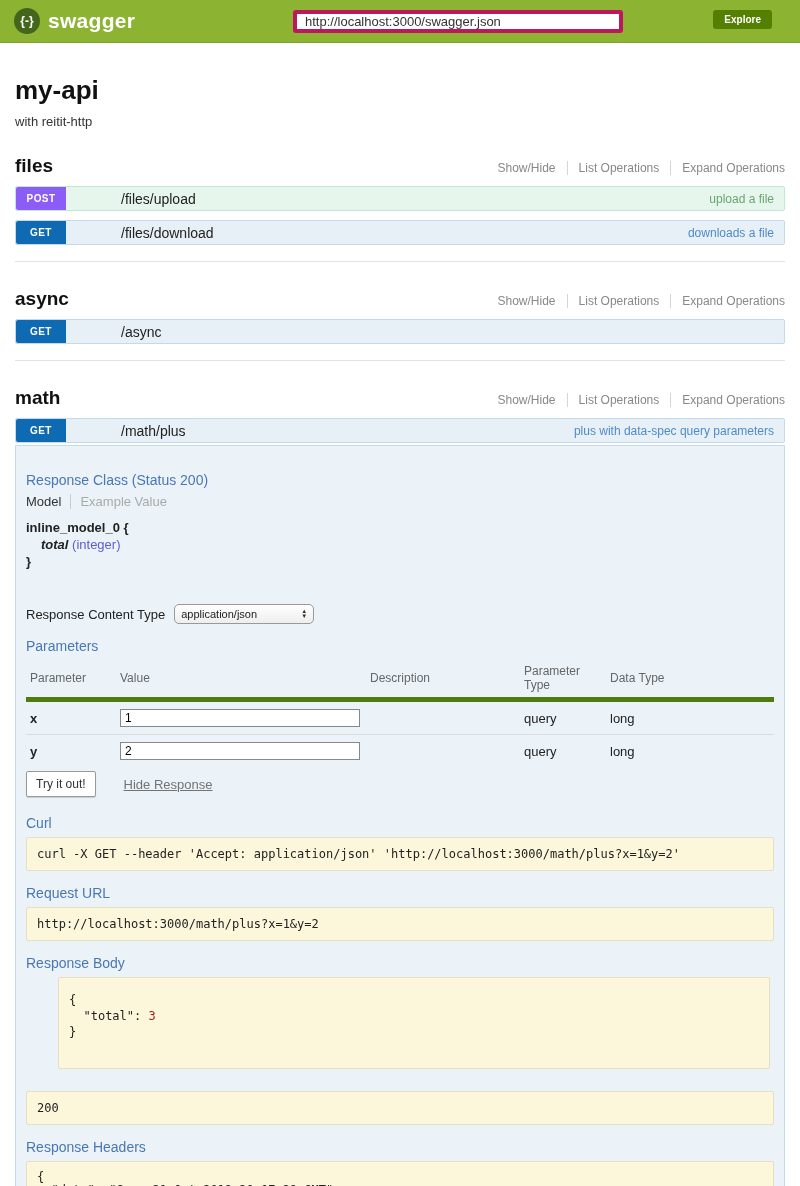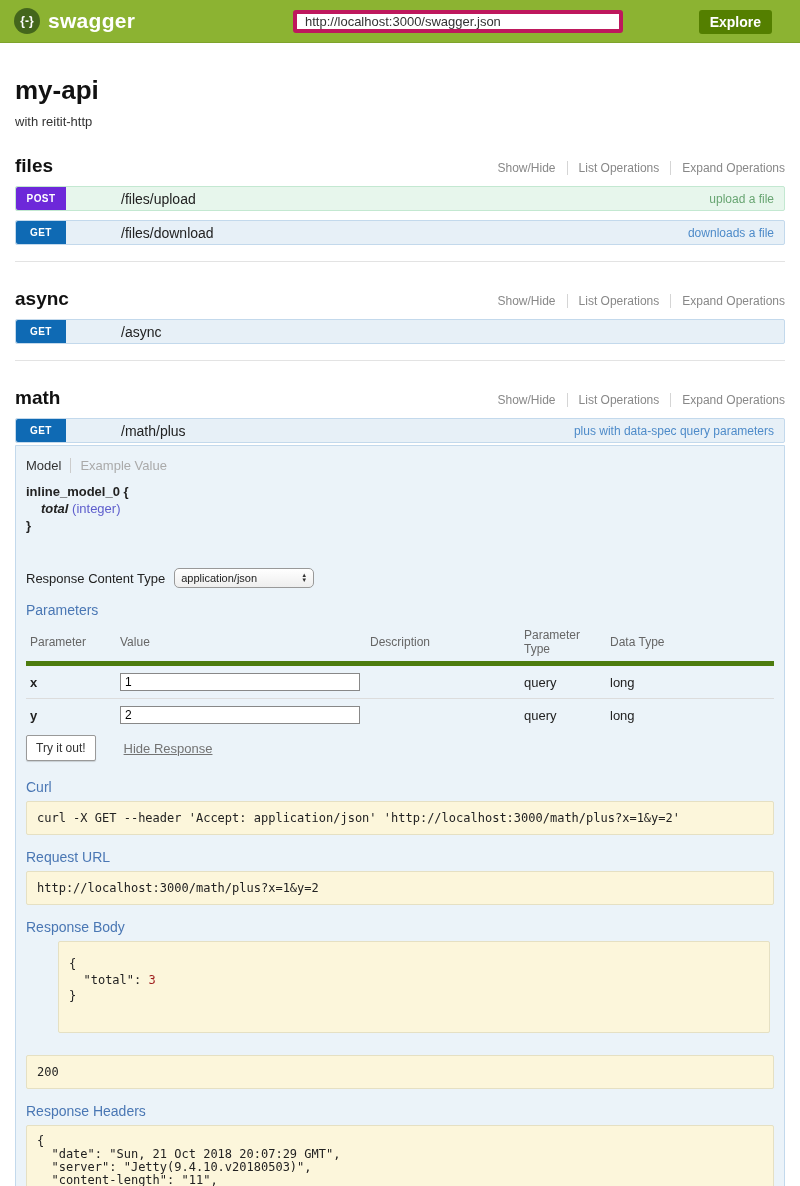--- a/index.html
+++ b/index.html
@@ -8,21 +8,21 @@
 
   
   .topbar { position: relative; height: 43px; background: #8cb332; border-bottom: 1px solid #7ea32b; }
   .logo { position: absolute; left: 14px; top: 8px; display: flex; align-items: center; gap: 8px; }
   .logo-circle { width: 26px; height: 26px; border-radius: 50%; background: #44661c; color: #fff;
                  font-size: 12px; font-weight: bold; display: flex; align-items: center; justify-content: center; }
   .brand { color: #fff; font-size: 21px; font-weight: bold; letter-spacing: 0.3px; }
   .url-input { position: absolute; left: 293px; top: 10px; width: 330px; height: 23px;
                border: 4px solid #be185d; border-radius: 3px; font-size: 13px; padding: 0 8px; color: #333; }
   .explore-btn { position: absolute; right: 28px; top: 10px; background: #547f00; color: #fff; border: none;
-                 border-radius: 3px; font-weight: bold; font-size: 14px; padding: 4px 11px; cursor: pointer; }
+                 border-radius: 3px; font-weight: bold; font-size: 10px; padding: 4px 11px; cursor: pointer; }
 
   
   .container { padding: 0 15px; }
   .api-title { font-size: 26px; font-weight: bold; color: #111; margin: 32px 0 8px; }
   .api-desc { font-size: 13px; color: #333; }
 
   .section { margin-top: 26px; }
   .section.with-divider { border-bottom: 1px solid #e3e3e3; padding-bottom: 16px; }
   .section-header { display: flex; align-items: baseline; }
   .section-title { font-size: 19px; font-weight: bold; color: #111; }
@@ -32,21 +32,21 @@
   .control-link:last-child { padding-right: 0; }
 
   
   .op-row { display: flex; align-items: center; height: 25px; border: 1px solid; border-radius: 2px;
             margin-top: 9px; cursor: pointer; }
   .op-row.get  { background: #e7f0f7; border-color: #c3d9ec; }
   .op-row.post { background: #e7f6ec; border-color: #c3e8d1; }
   .badge { width: 50px; align-self: stretch; display: flex; align-items: center; justify-content: center;
            color: #fff; font-size: 10px; font-weight: bold; border-radius: 2px 0 0 2px; letter-spacing: 0.4px; }
   .get  .badge { background: #0f6ab4; }
-  .post .badge { background: #6d28d9; }
+  .post .badge { background: #8b5cf6; }
   .path { margin-left: 55px; font-size: 14px; color: #222; }
   .summary { margin-left: auto; margin-right: 10px; font-size: 12px; }
   .get  .summary { color: #4e8bc9; }
   .post .summary { color: #68a572; }
 
   
   .panel { border: 1px solid #c3d9ec; background: #ebf3f9; border-radius: 0 0 4px 4px;
            margin-top: 2px; margin-bottom: 18px; padding: 10px 10px 14px; }
   .content-heading { color: #4a77b4; font-size: 14px; font-weight: normal; margin: 14px 0 6px; }
   .tabs { display: flex; align-items: center; font-size: 13px; margin: 2px 0 10px; }
@@ -149,20 +149,21 @@
     </div>
 
     <div class="op-row get">
       <span class="badge">GET</span>
       <span class="path">/math/plus</span>
       <span class="summary">plus with data-spec query parameters</span>
     </div>
 
     <div class="panel">
 
+      <div class="content-heading" style="margin-top:16px">Response Class (Status 200)</div>
 
       <div class="tabs">
         <span class="tab-active">Model</span>
         <span class="tab-inactive">Example Value</span>
       </div>
 
       <div class="signature">
         <div class="sig-open">inline_model_0 {</div>
         <div class="sig-field">
           <span class="sig-field-name">total</span>

